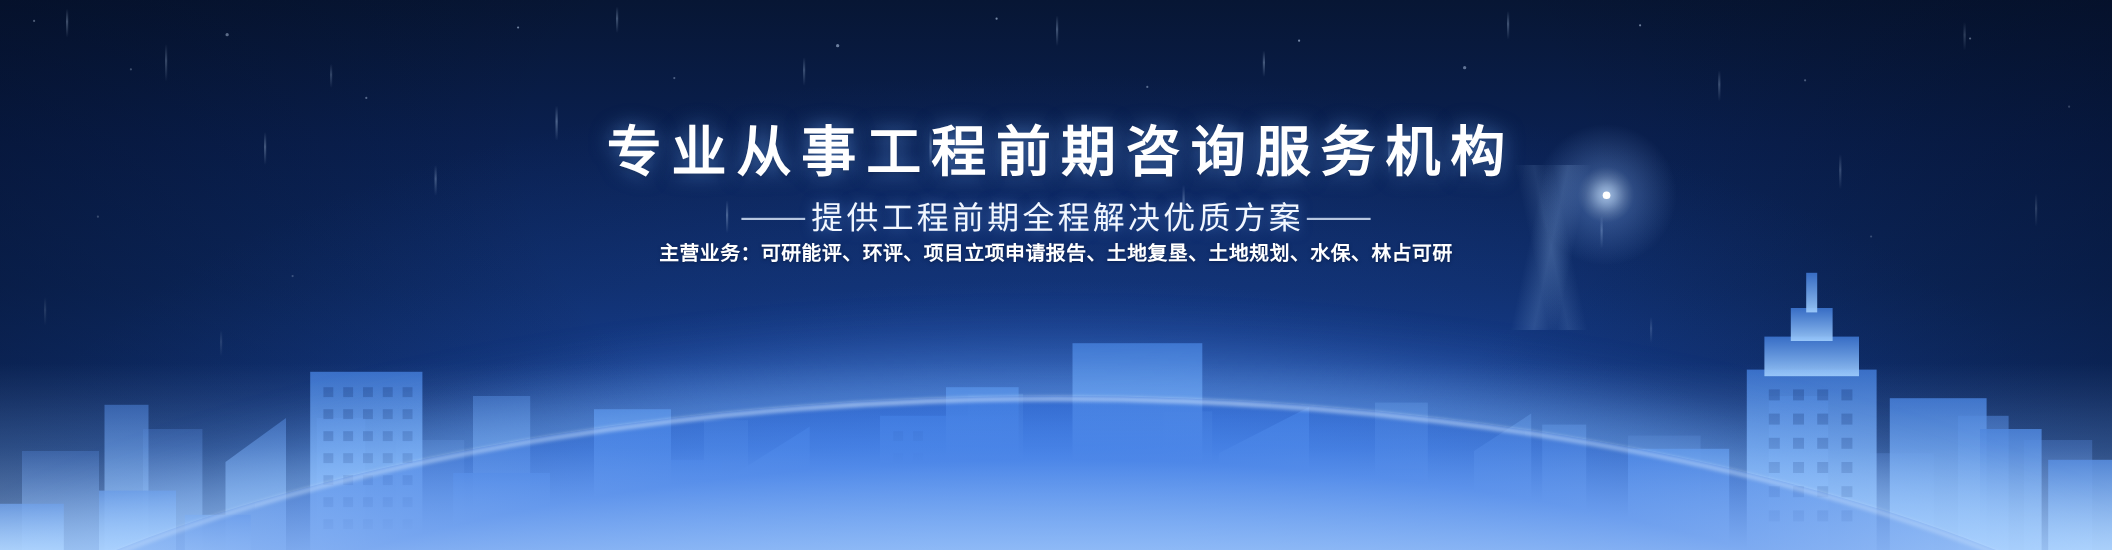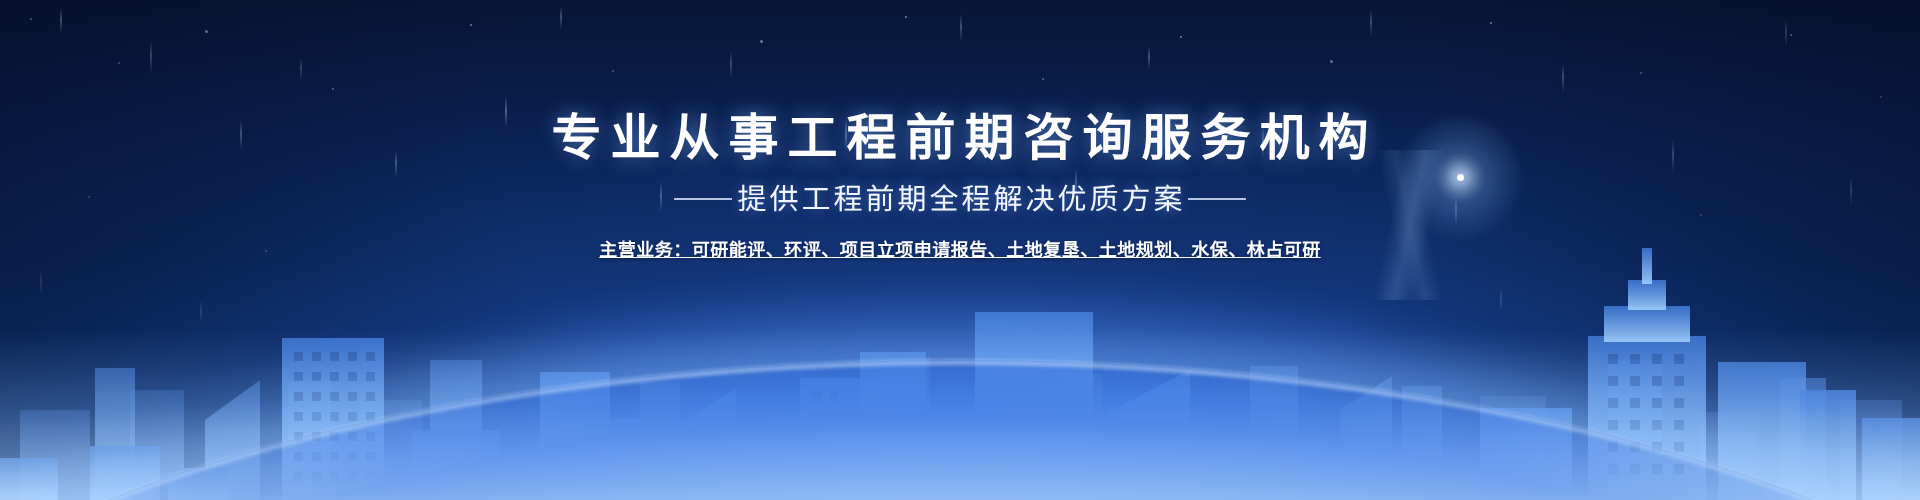--- a/index.html
+++ b/index.html
@@ -140,29 +140,28 @@
   .subtitle{
     font-size:29px;
     line-height:36px;
     color:#f2f7ff;
     letter-spacing:3px;
     text-indent:3px;
     white-space:nowrap;
     text-shadow:0 0 12px rgba(110,170,255,.5);
   }
   .services{
-    margin-top:20px;
+    margin-top:0;
     font-size:18px;
     line-height:26px;
     font-weight:bold;
     color:#ffffff;
     letter-spacing:.5px;
     white-space:nowrap;
     text-shadow:0 1px 3px rgba(5,20,55,.6);
-    text-decoration:underline;
   }
 </style>
 </head>
 <body>
 
 <div class="banner">
 
   <div class="stars">
     <span class="star" style="left:30px;  top:18px;  width:2px;height:2px;"></span>
     <span class="star" style="left:118px; top:62px;  width:2px;height:2px;opacity:.4;"></span>

